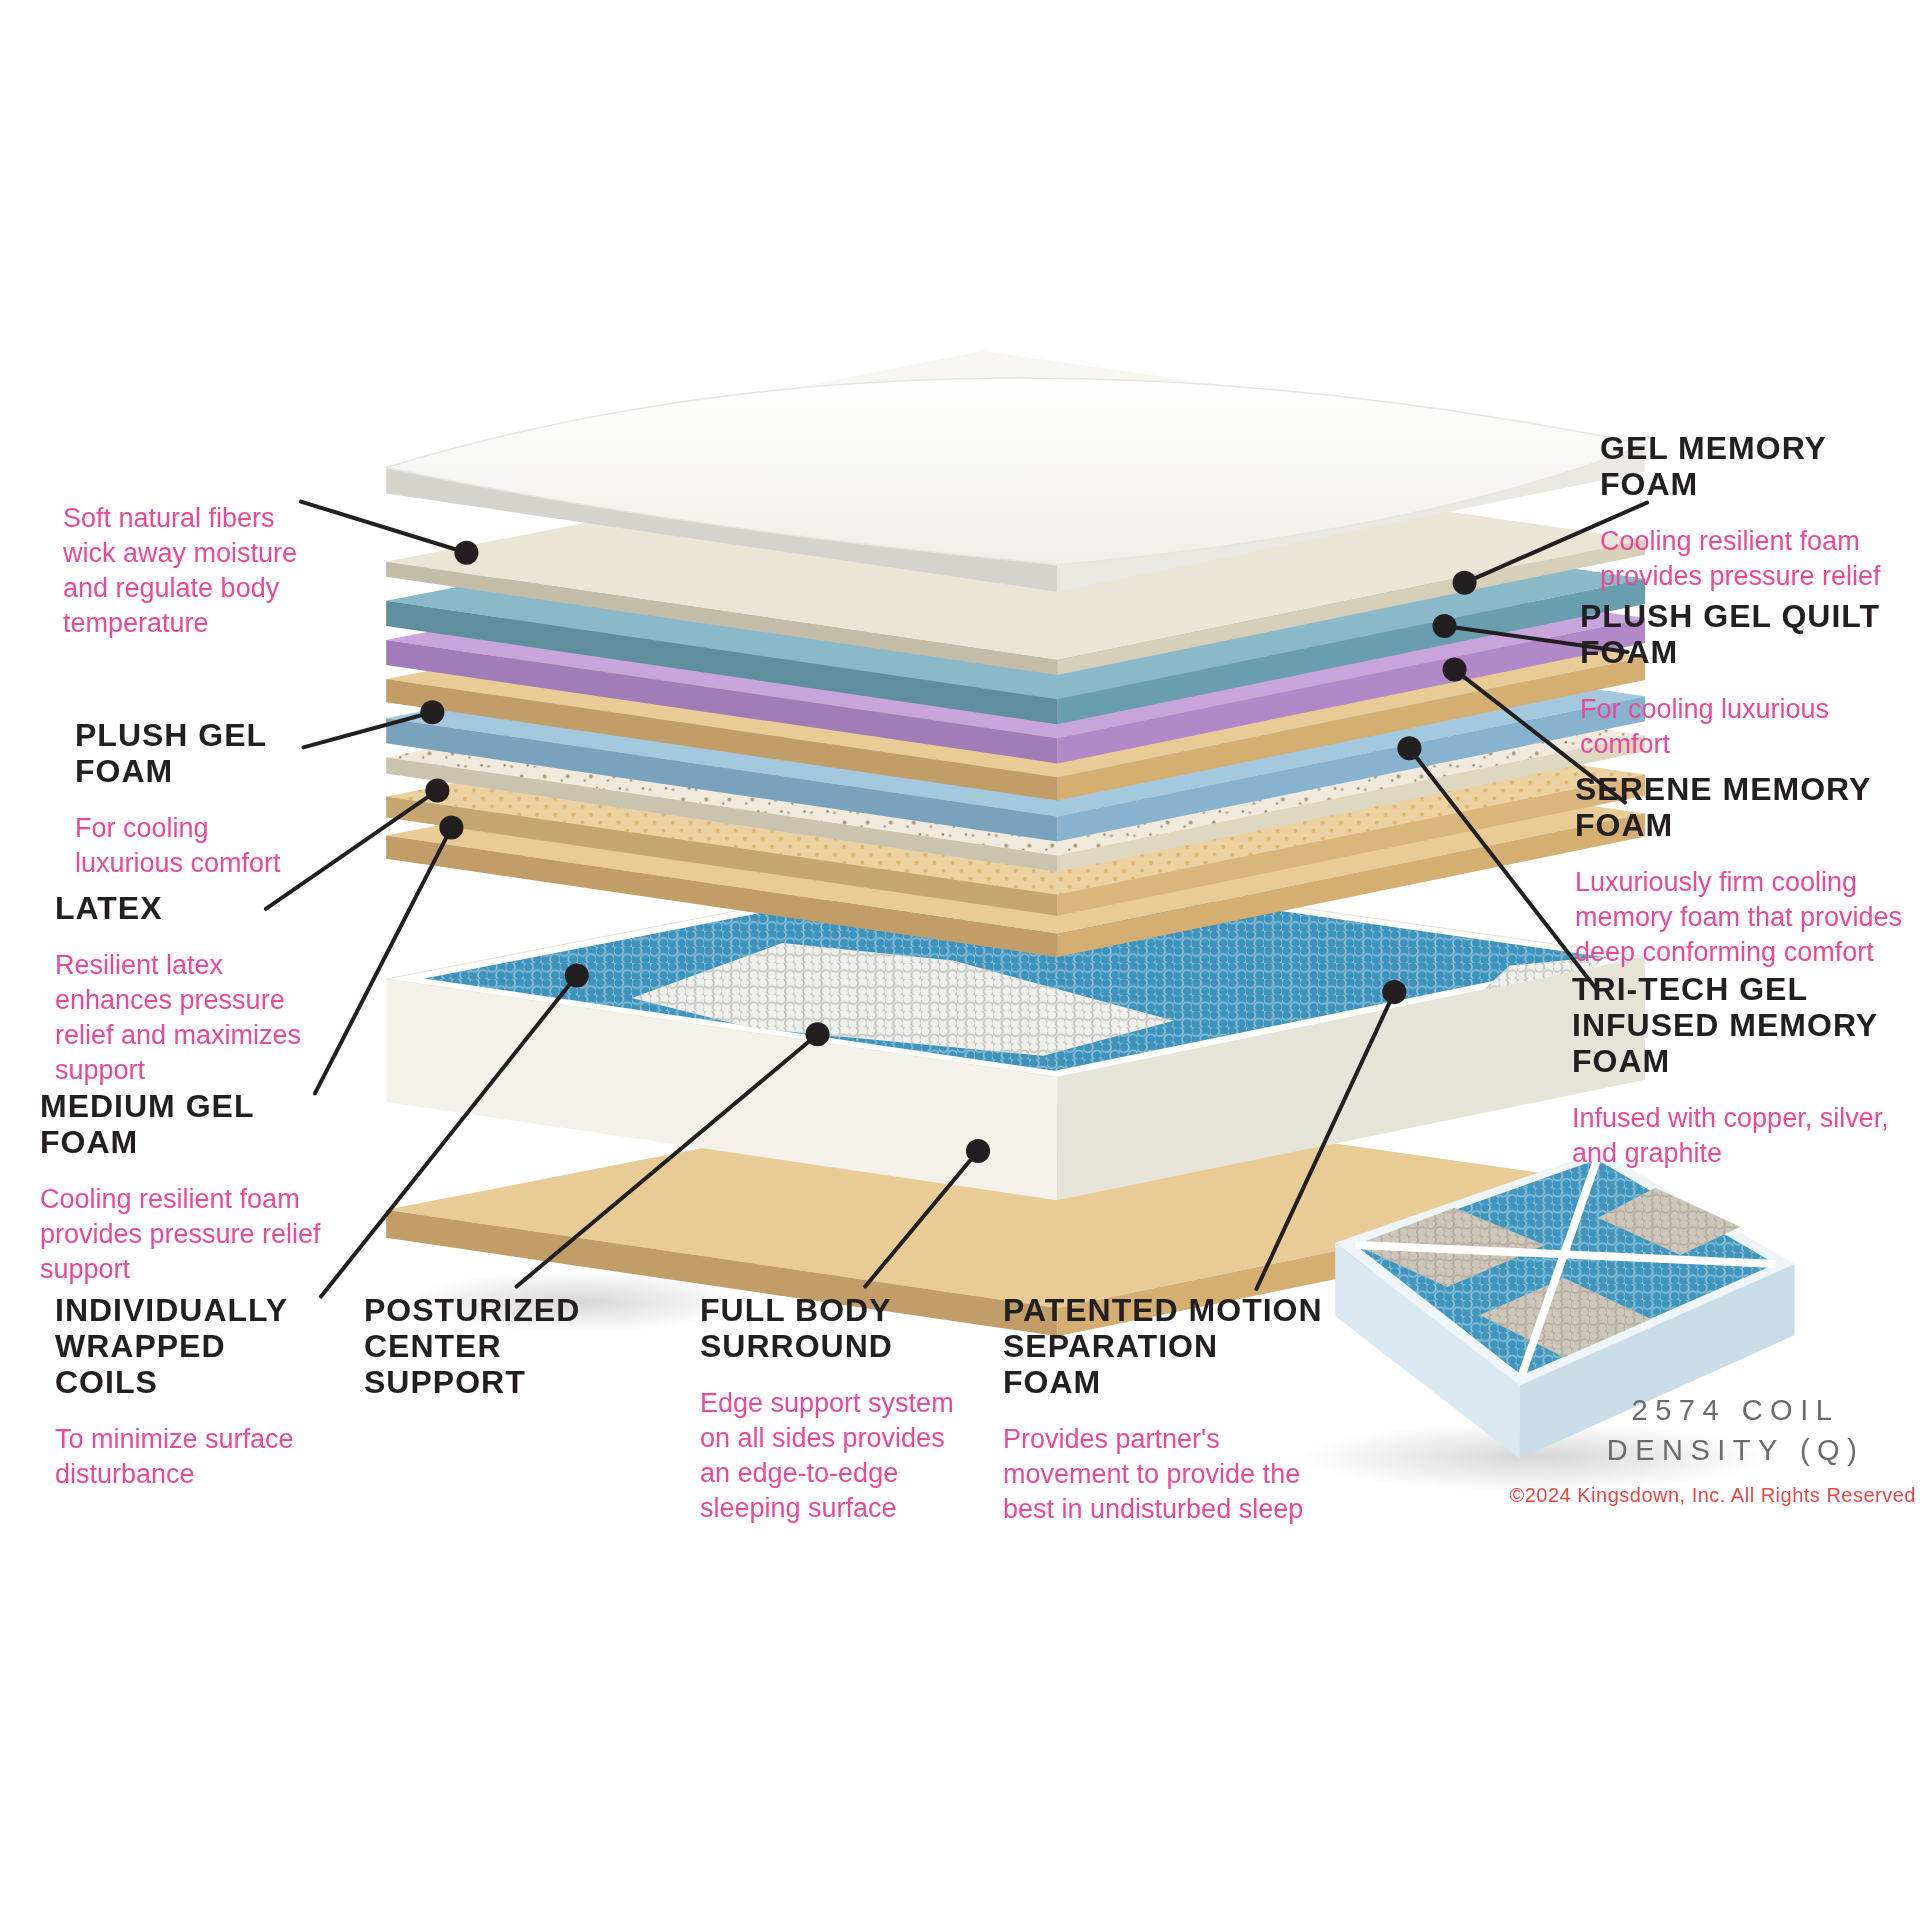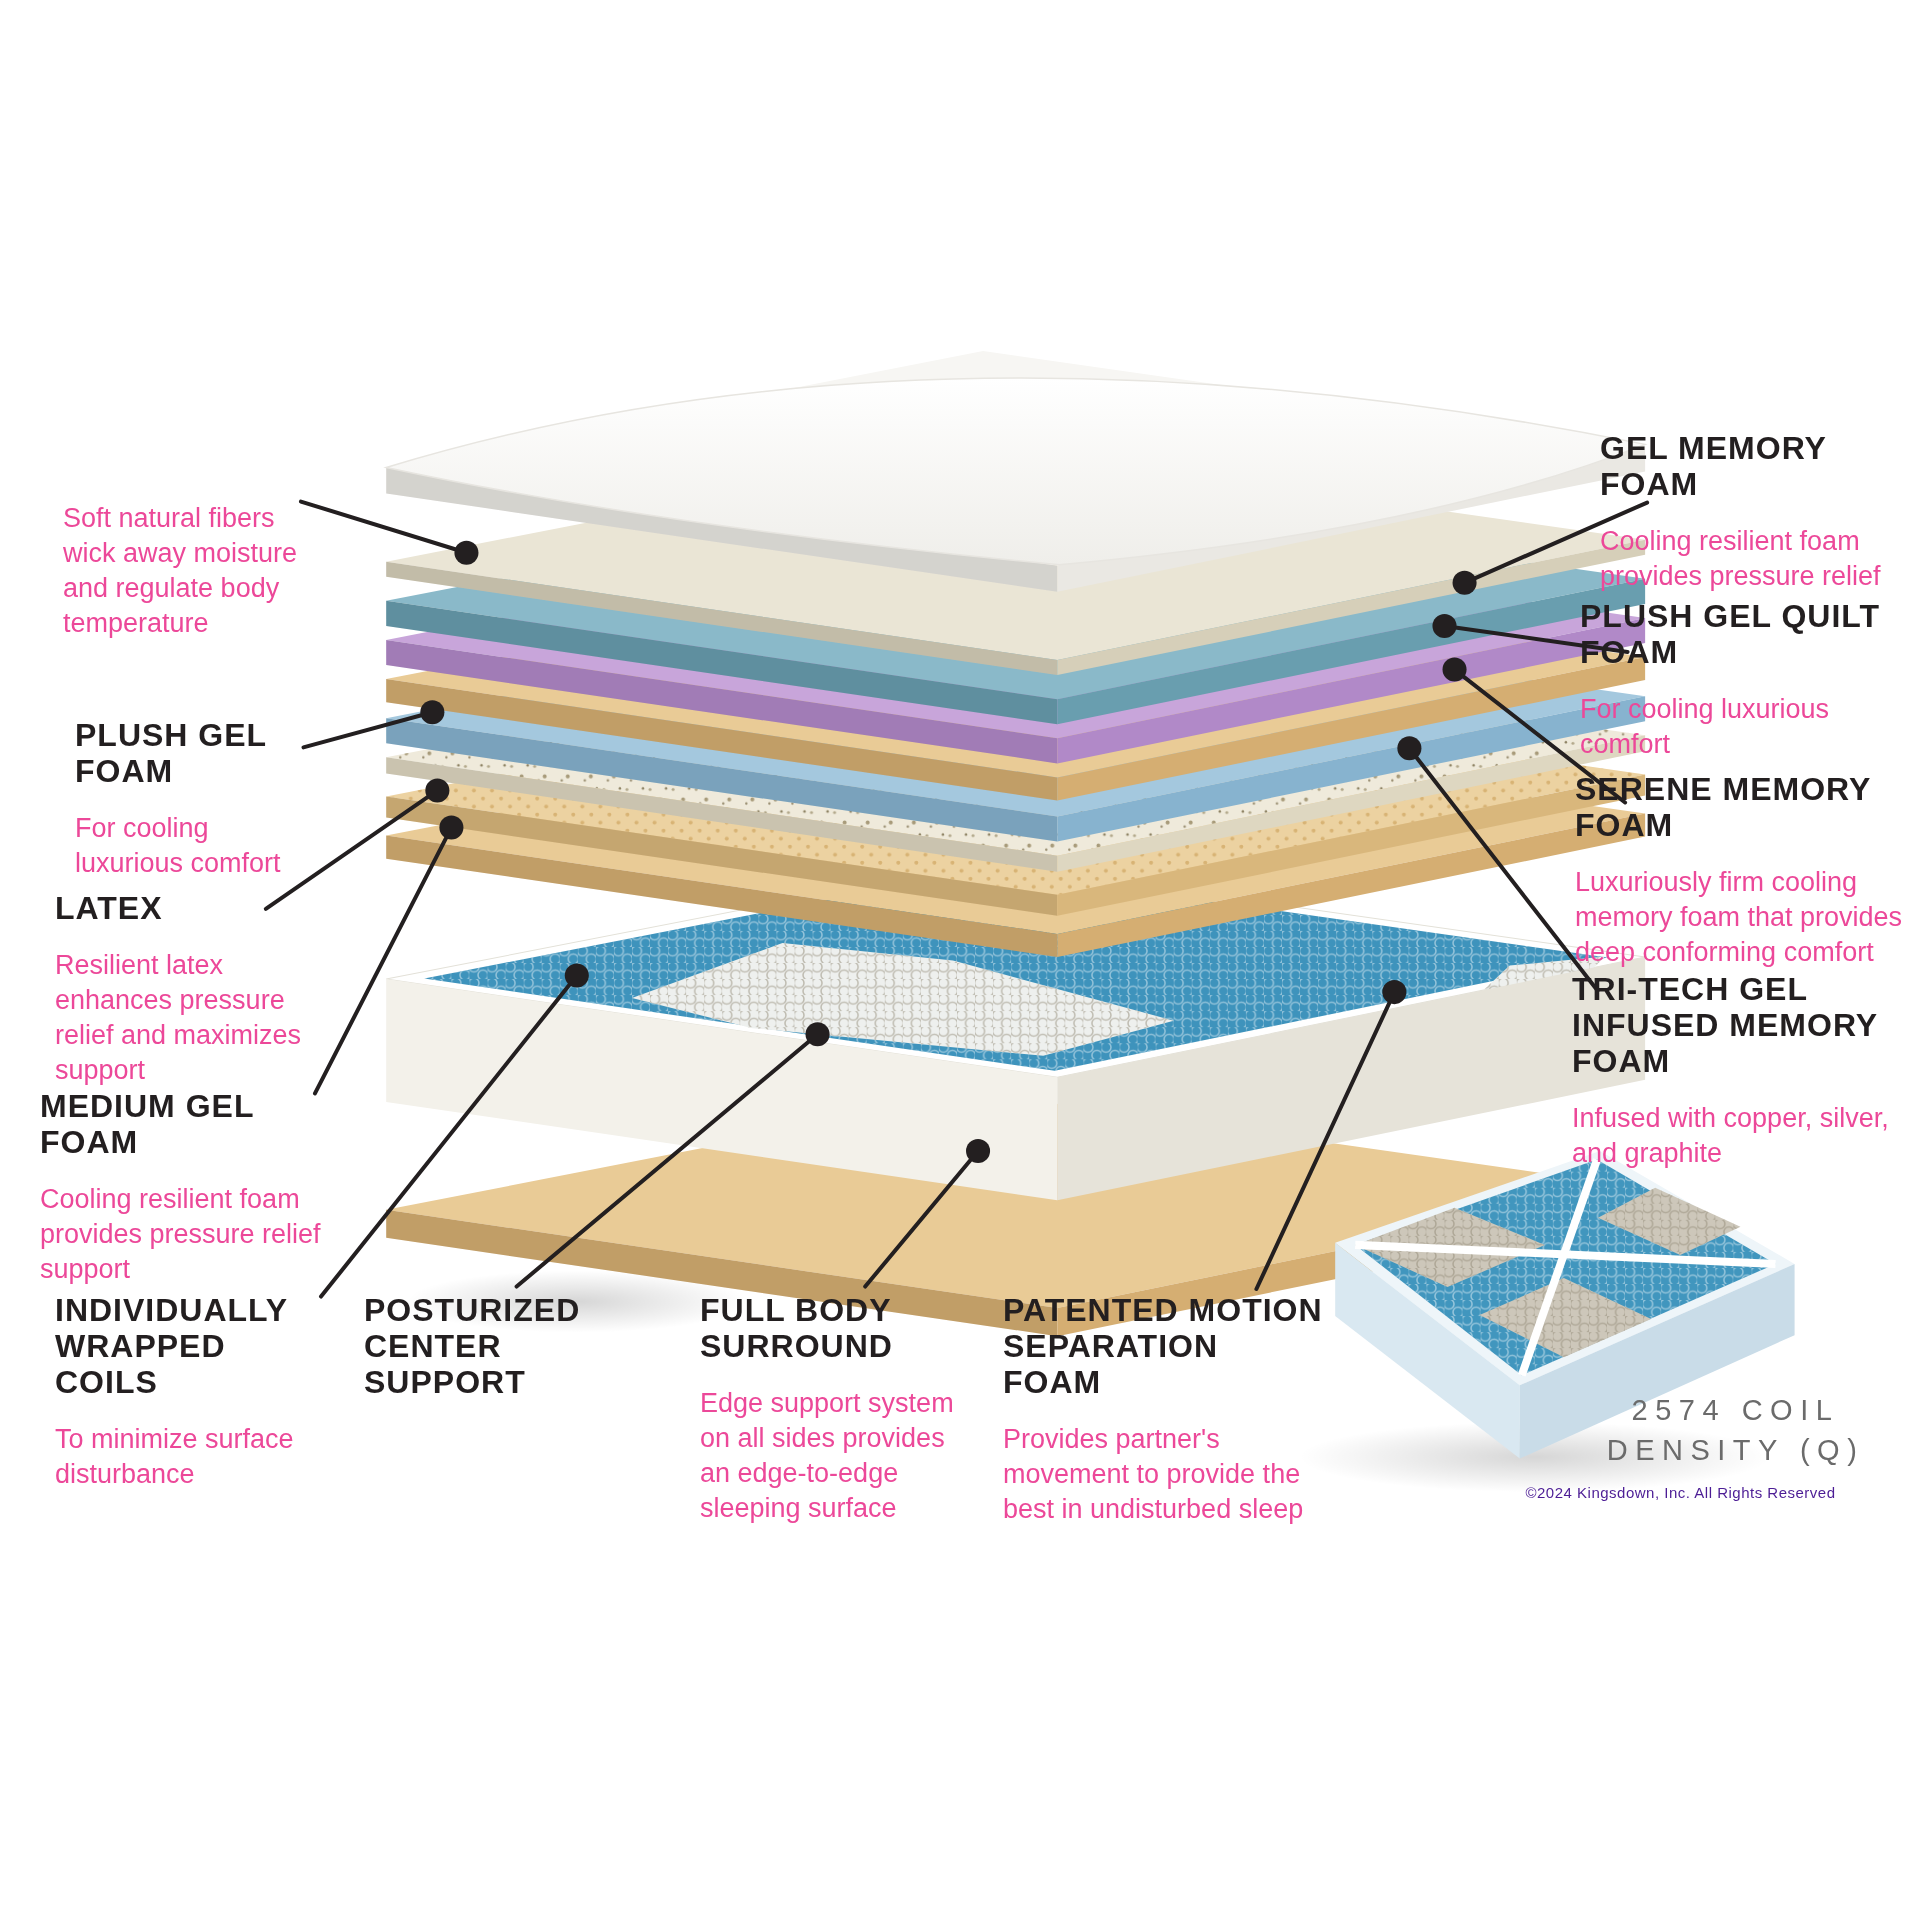--- a/index.html
+++ b/index.html
@@ -19,22 +19,22 @@
   .pos-posturized{left:364px;  top:1292px; width:261px;}
   .pos-fullbody  {left:700px; top:1292px; width:271px;}
   .pos-patented  {left:1003px; top:1292px; width:321px;}
   
   .pos-gelmemory {left:1600px; top:430px;  width:311px;}
   .pos-quilt     {left:1580px; top:598px; width:346px;}
   .pos-serene    {left:1575px; top:771px; width:351px;}
   .pos-tritech   {left:1572px; top:971px; width:351px;}
   .mini-caption{position:absolute;left:1555px;top:1390px;width:361px;text-align:center;
                 font-size:29px;line-height:1.38;letter-spacing:7.5px;color:#6b6b6b;}
-  .copyright{position:absolute;left:1445px;top:1484px;width:471px;text-align:center;
-             font-size:15px;letter-spacing:0.5px;color:#4c1d95;}
+  .copyright{position:absolute;left:1445px;top:1484px;width:471px;text-align:right;
+             font-size:20px;letter-spacing:0.5px;color:#ef4444;}
 </style>
 </head>
 <body>
 
 <svg id="fig" viewBox="0 0 3840 3840">
   <defs>
     <linearGradient id="pillowGrad" x1="0" y1="0" x2="0" y2="1">
       <stop offset="0" stop-color="#ffffff"></stop>
         <stop offset="1" stop-color="#efeeea"></stop>
     </linearGradient>

